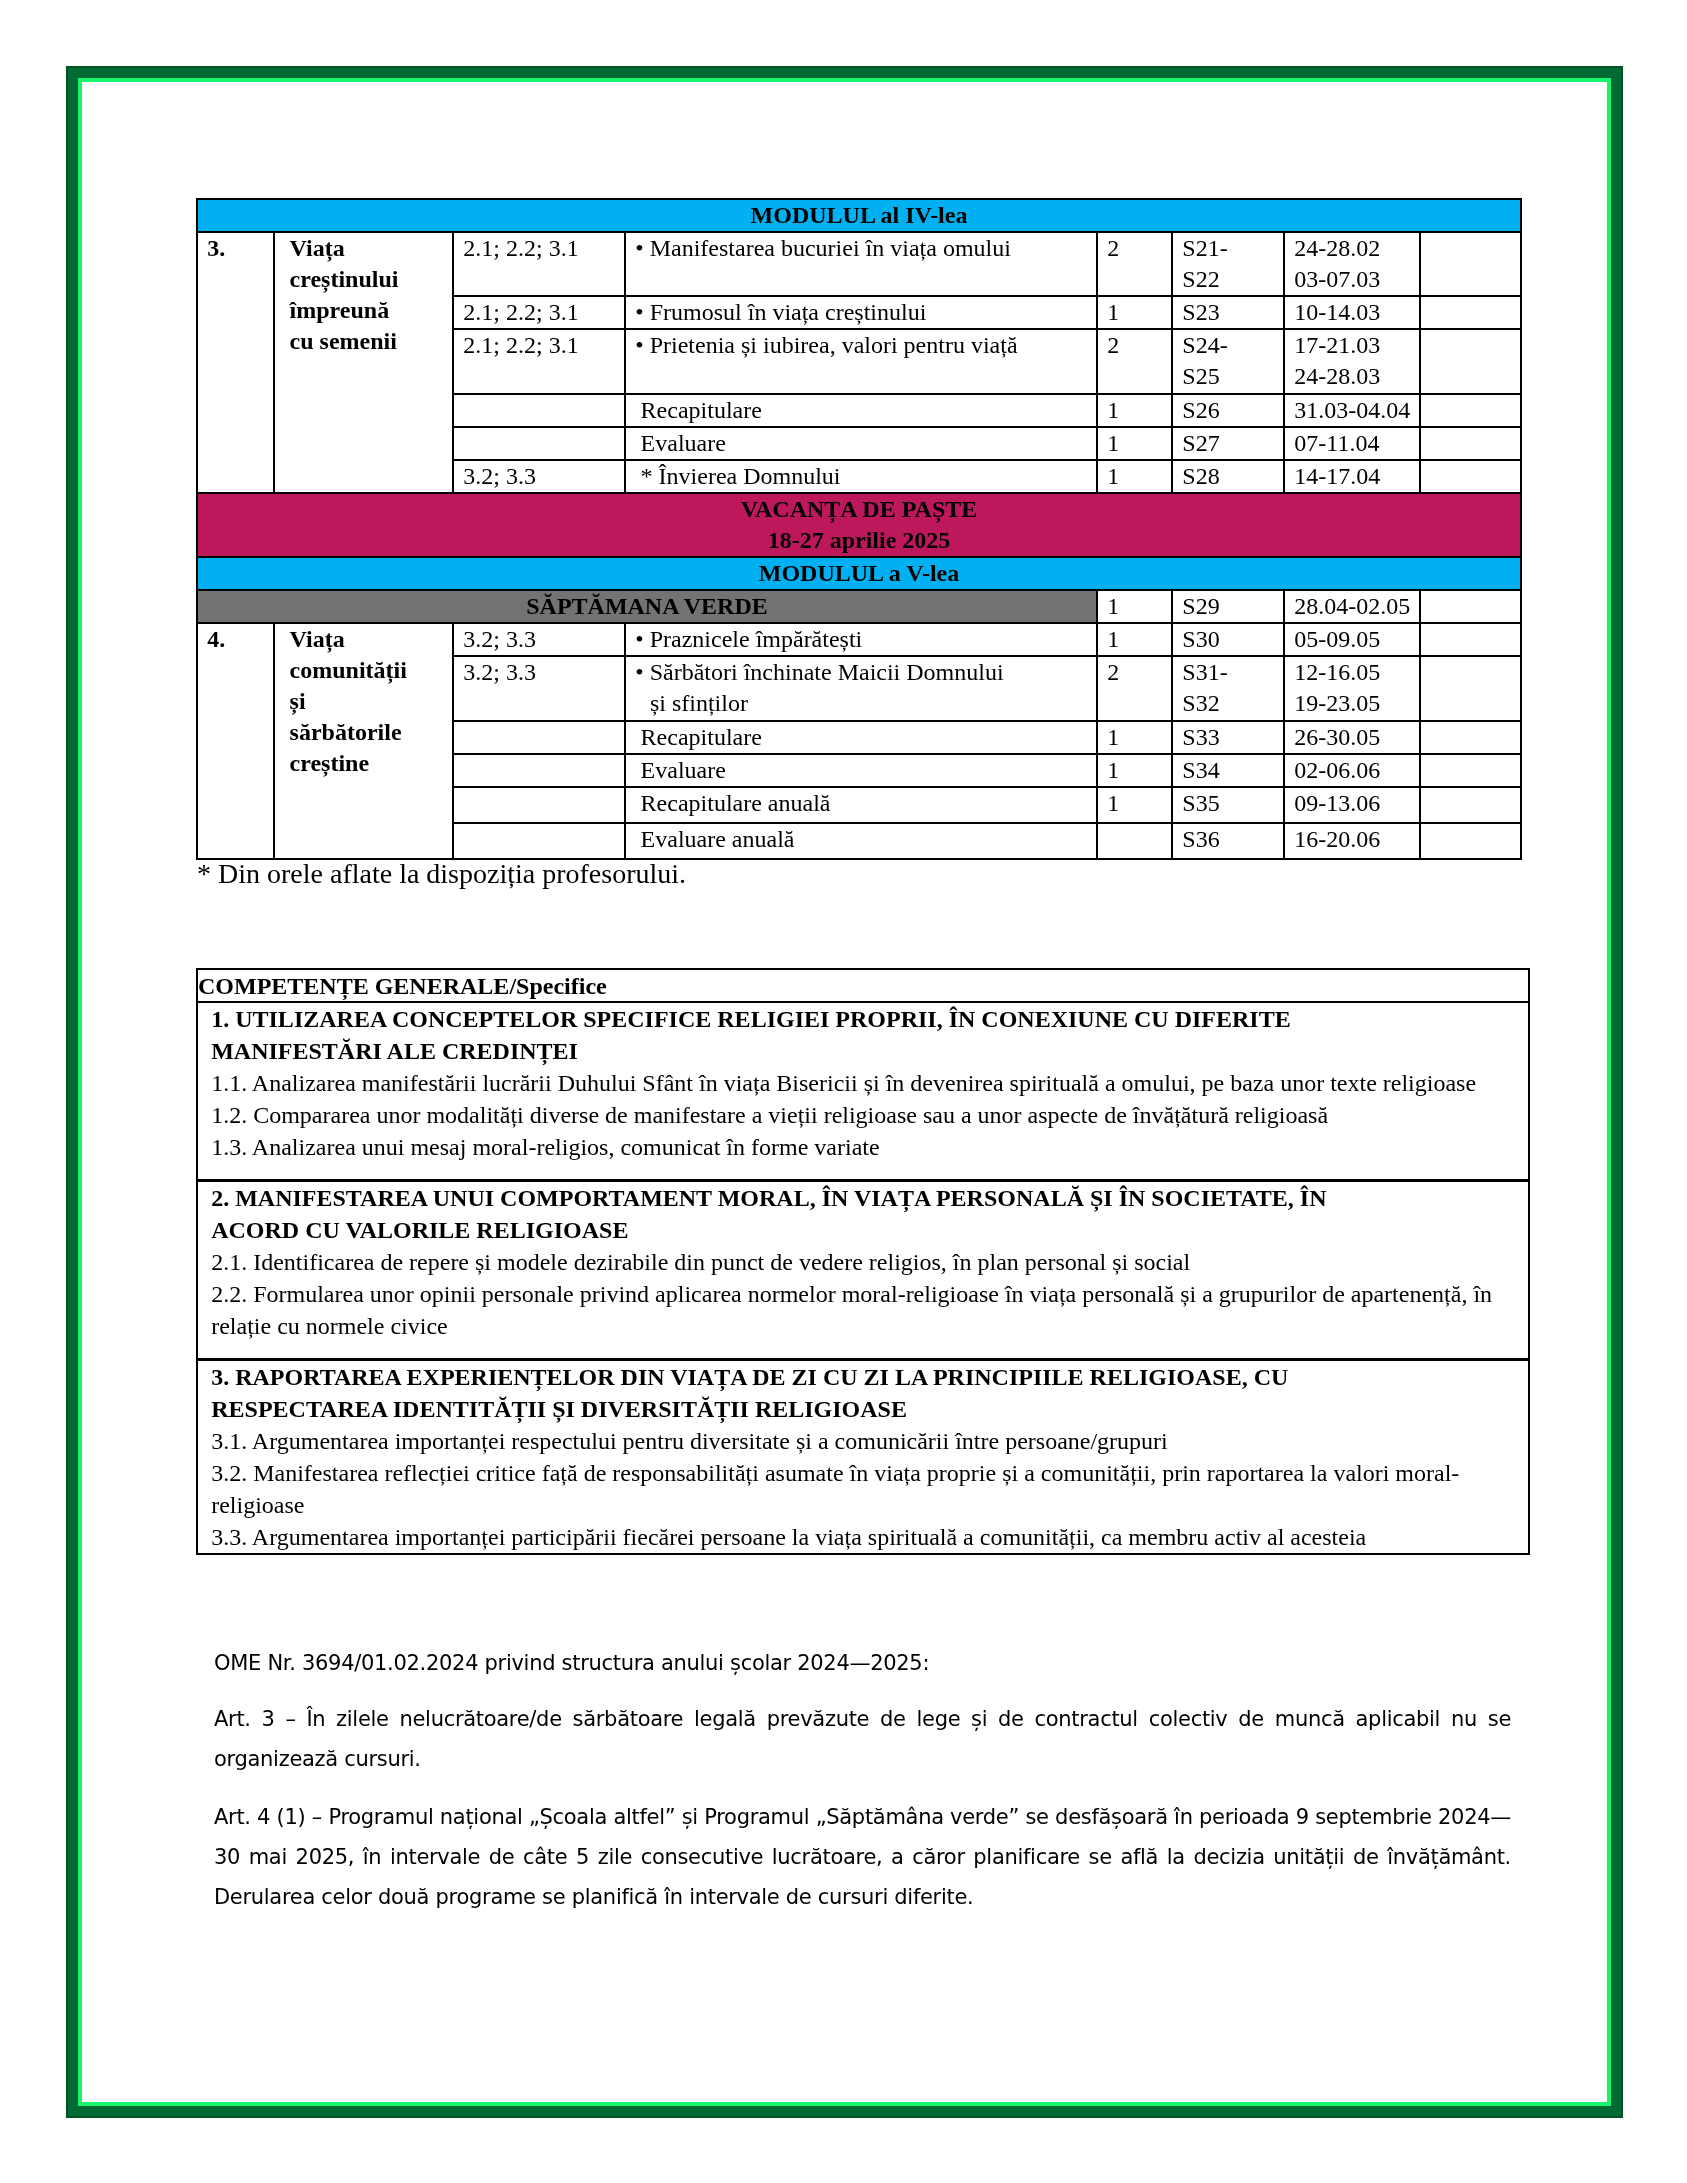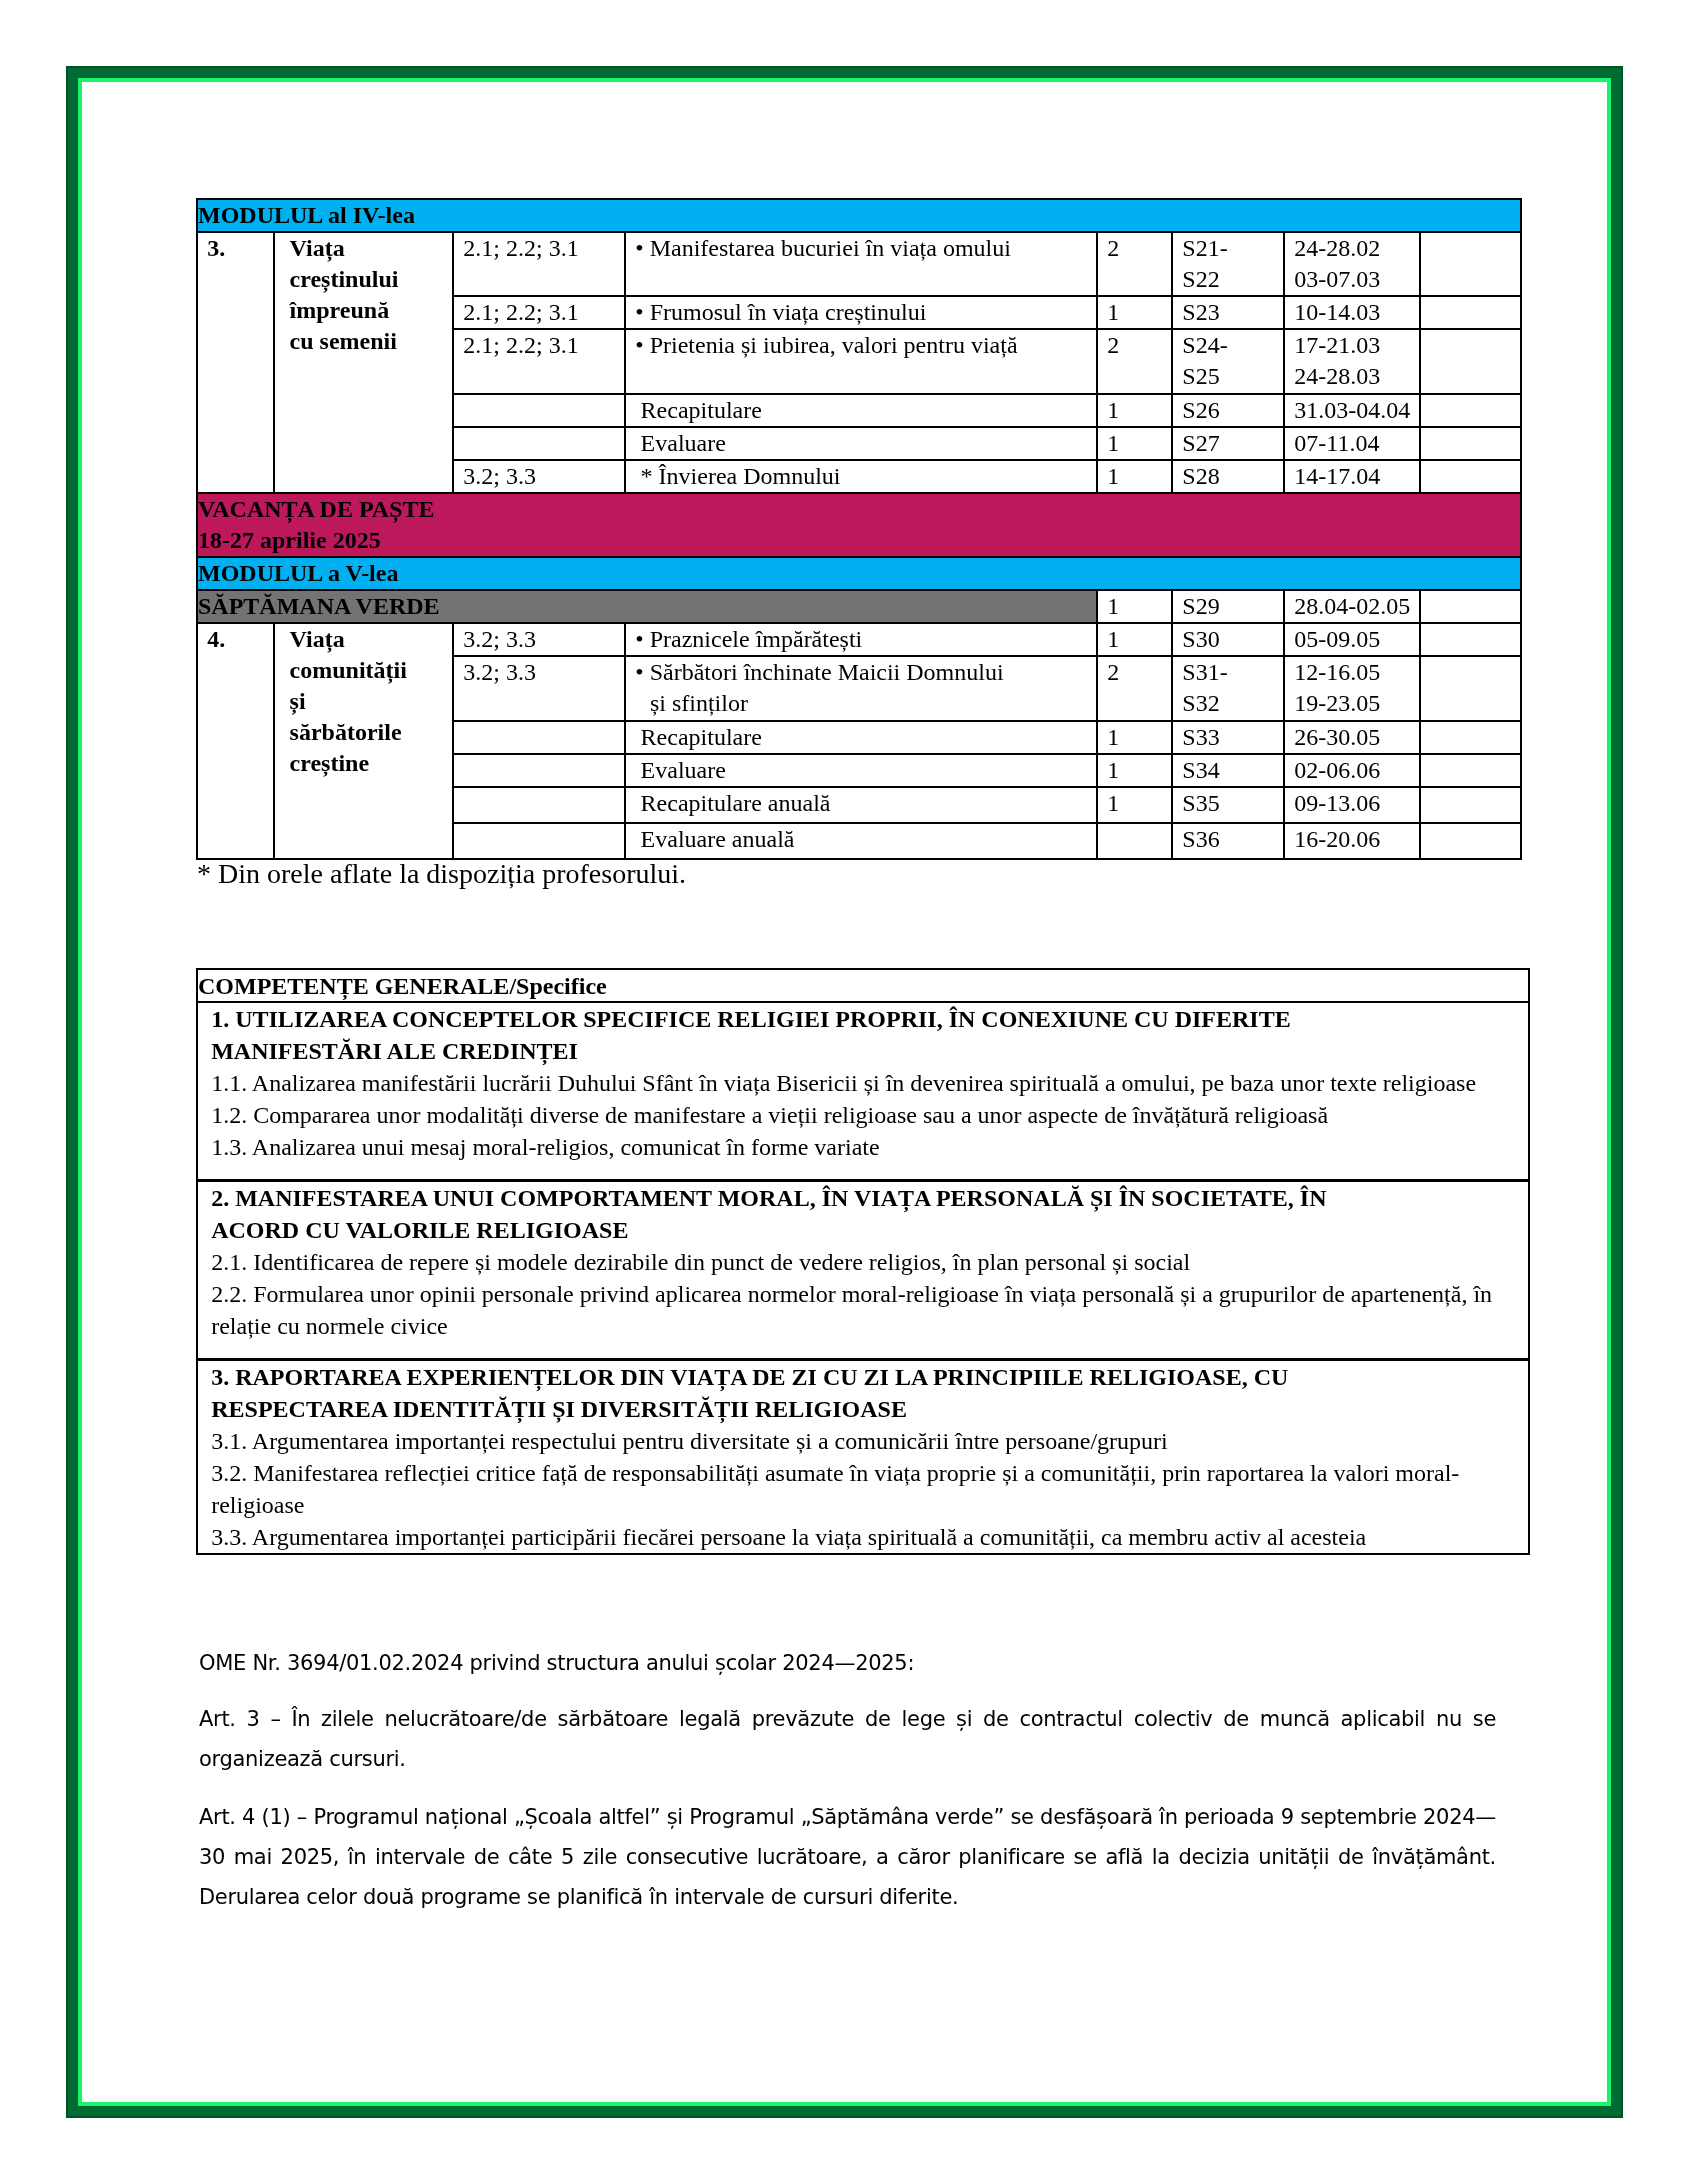--- a/index.html
+++ b/index.html
@@ -3,36 +3,36 @@
 <meta charset="utf-8">
 <style>
   html, body { margin:0; padding:0; background:#ffffff; }
   body { width:1687px; height:2183px; position:relative; overflow:hidden; font-family:"Liberation Serif", serif; color:#000; }
   .frame-outer { position:absolute; left:66px; top:66px; width:1557px; height:2052px; box-sizing:border-box; border:12px solid #006b33; box-shadow: inset 0 0 0 0 transparent; }
   .frame-outer::before { content:""; position:absolute; left:-12px; top:-12px; right:-12px; bottom:-12px; border:2.6px solid #005527; pointer-events:none; }
   .frame-inner { position:absolute; left:78px; top:78px; width:1533px; height:2028px; box-sizing:border-box; border:4px solid #16f56c; }
 
   table.plan { position:absolute; left:196px; top:198px; width:1324px; border-collapse:collapse; table-layout:fixed; font-size:24px; line-height:31px; }
   table.plan td { border:2.6px solid #000; padding:0 9.3px; vertical-align:top; overflow:visible; white-space:nowrap; }
-  table.plan .hdr { font-weight:bold; padding:0; }
+  table.plan .hdr { text-align:center; font-weight:bold; padding:0; }
   .blue { background:#00b0f0; }
   .orange { background:#be185d; }
   .green { background:#737373; }
   .bold { font-weight:bold; }
   .pl { padding-left:14.6px !important; }
 
   .footnote { position:absolute; left:197px; top:858px; font-size:28px; line-height:31px; }
 
   .comp { position:absolute; left:196px; top:968px; width:1334px; box-sizing:border-box; border:2.6px solid #000; font-size:24px; line-height:32px; }
   .comp .head { font-weight:bold; border-bottom:2.6px solid #000; height:31px; }
   .comp .sect { padding:0 13.2px 0 13.2px; }
   .comp .sect + .sect { border-top:3.3px solid #000;margin-top:16px; }
   .comp .sect .title { font-weight:bold; }
 
-  .legal { position:absolute; left:199px; width:1297px; font-family:"DejaVu Sans", sans-serif; font-size:21px; line-height:40px; text-align:justify; letter-spacing:-0.3px; }
+  .legal { position:absolute; left:214px; width:1297px; font-family:"DejaVu Sans", sans-serif; font-size:21px; line-height:40px; text-align:justify; letter-spacing:-0.3px; }
 </style>
 </head>
 <body>
 
 <div class="frame-outer"></div>
 <div class="frame-inner"></div>
 
 <table class="plan">
   <colgroup>
     <col style="width:77px">

